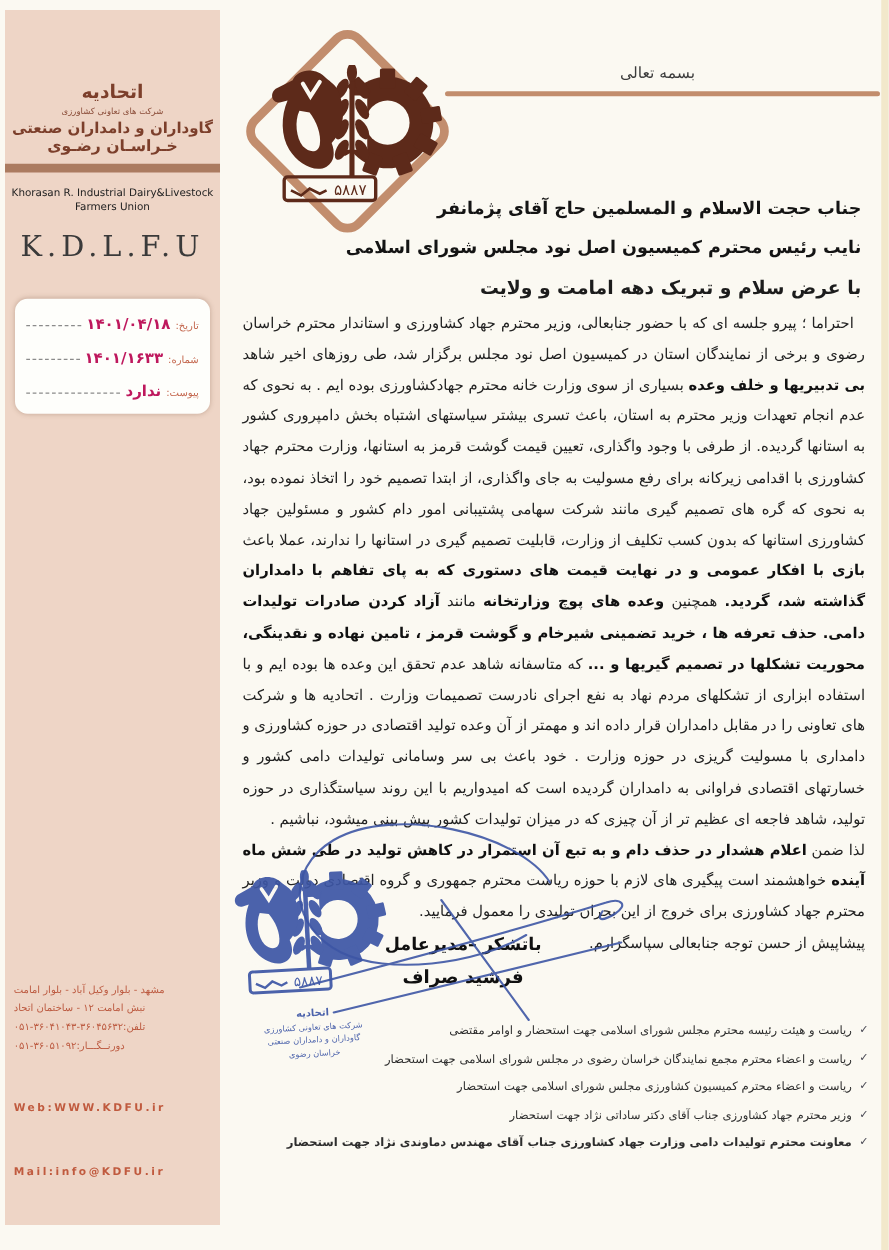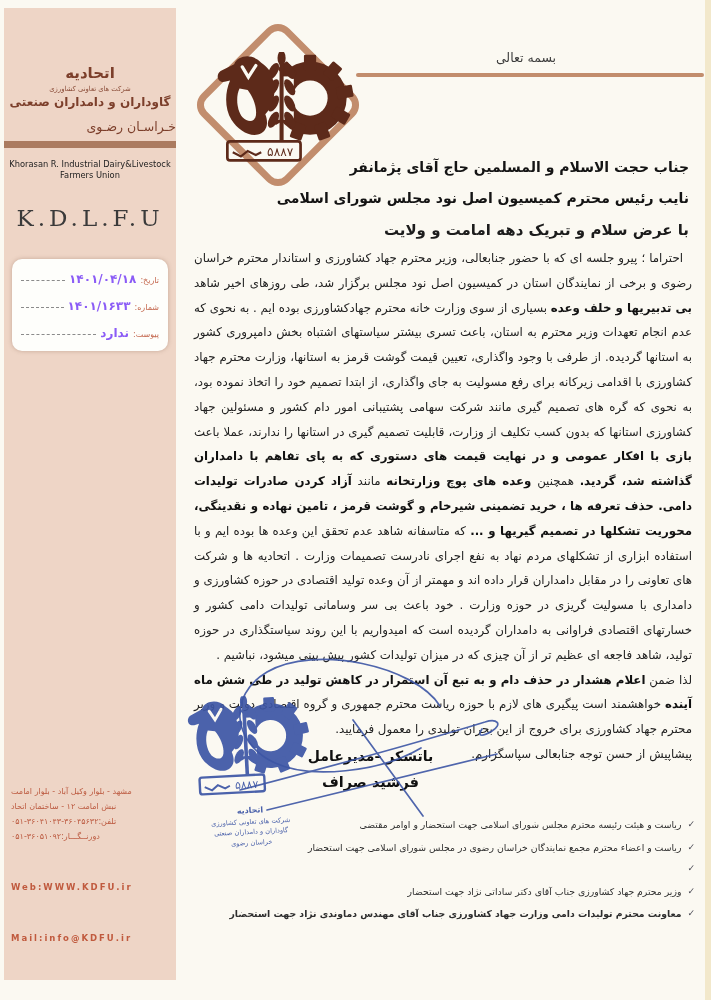--- a/index.html
+++ b/index.html
@@ -13,34 +13,34 @@
   .scan-edge { position:absolute; right:0; top:0; width:6px; height:100%; background:#f2e8cb; }
 
   
   .sidebar {
     position:absolute; left:4px; top:8px; width:172px; height:972px;
     background:#eed5c6; direction:rtl;
   }
   .s-union   { margin-top:56px; text-align:center; color:#7c3f2b; font-weight:bold; font-size:15px; }
   .s-sub     { margin-top:3px; text-align:center; color:#8a4c38; font-size:6.8px; }
   .s-l2      { margin-top:2px; text-align:center; color:#7c3f2b; font-weight:bold; font-size:12px; }
-  .s-l3      { margin-top:10px; text-align:right; color:#7c3f2b; font-weight:normal; font-size:12.5px; letter-spacing:2px; }
+  .s-l3      { margin-top:0; text-align:center; color:#7c3f2b; font-weight:bold; font-size:12.5px; letter-spacing:2px; }
   .band      { height:7px; background:#ab7b60; margin-top:7px; }
   .s-en      { margin-top:11px; font-size:8.3px; color:#222; text-align:center; line-height:11px; direction:ltr; }
-  .s-abbr    { margin-top:24px; text-align:center; font-family:"DejaVu Serif", serif;
+  .s-abbr    { margin-top:14px; text-align:center; font-family:"DejaVu Serif", serif;
                font-size:23px; letter-spacing:4px; color:#3a3a3a; direction:ltr; }
 
   .meta-box {
     margin:28px 8px 0; background:#fefefb; border-radius:10px;
     padding:13px 9px 11px; box-shadow:0 0 4px rgba(120,80,60,.35);
   }
   .meta-row  { display:flex; align-items:baseline; gap:4px; margin-bottom:13px; }
   .meta-row:last-child { margin-bottom:0; }
   .meta-label{ color:#c4674e; font-size:8px; white-space:nowrap; }
-  .meta-value{ font-weight:bold; font-size:12px; color:#8b5cf6; white-space:nowrap; }
+  .meta-value{ font-weight:bold; font-size:12px; color:#be185d; white-space:nowrap; }
   .meta-dash { flex:1; border-bottom:1px dashed #8b8b8b; transform:translateY(-2px); }
 
   .s-footer  { position:absolute; bottom:34px; right:7px; left:7px; color:#bc5a40; }
   .sf-line   { font-size:8px; line-height:15px; text-align:left; white-space:nowrap; }
   .sf-latin  { direction:ltr; text-align:left; letter-spacing:2px; font-size:8.5px; font-weight:bold; color:#c05a3e;margin-top:36px; }
 
   
   .bismillah {
     position:absolute; left:468px; top:50px; width:116px; text-align:center;
     font-size:12.5px; color:#3c3c3c; direction:rtl;
@@ -249,20 +249,21 @@
         <span class="cc-text">ریاست و هیئت رئیسه محترم مجلس شورای اسلامی جهت استحضار و اوامر مقتضی</span>
       </div>
 
       <div class="cc-item">
         <span class="tick">✓</span>
         <span class="cc-text">ریاست و اعضاء محترم مجمع نمایندگان خراسان رضوی در مجلس شورای اسلامی جهت استحضار</span>
       </div>
 
       <div class="cc-item">
         <span class="tick">✓</span>
+        <span class="cc-text">ریاست و اعضاء محترم کمیسیون کشاورزی مجلس شورای اسلامی جهت استحضار</span>
       </div>
 
       <div class="cc-item">
         <span class="tick">✓</span>
         <span class="cc-text">وزیر محترم جهاد کشاورزی جناب آقای دکتر ساداتی نژاد جهت استحضار</span>
       </div>
 
       <div class="cc-item">
         <span class="tick">✓</span>
         <span class="cc-text b">معاونت محترم تولیدات دامی وزارت جهاد کشاورزی جناب آقای مهندس دماوندی نژاد جهت استحضار</span>

